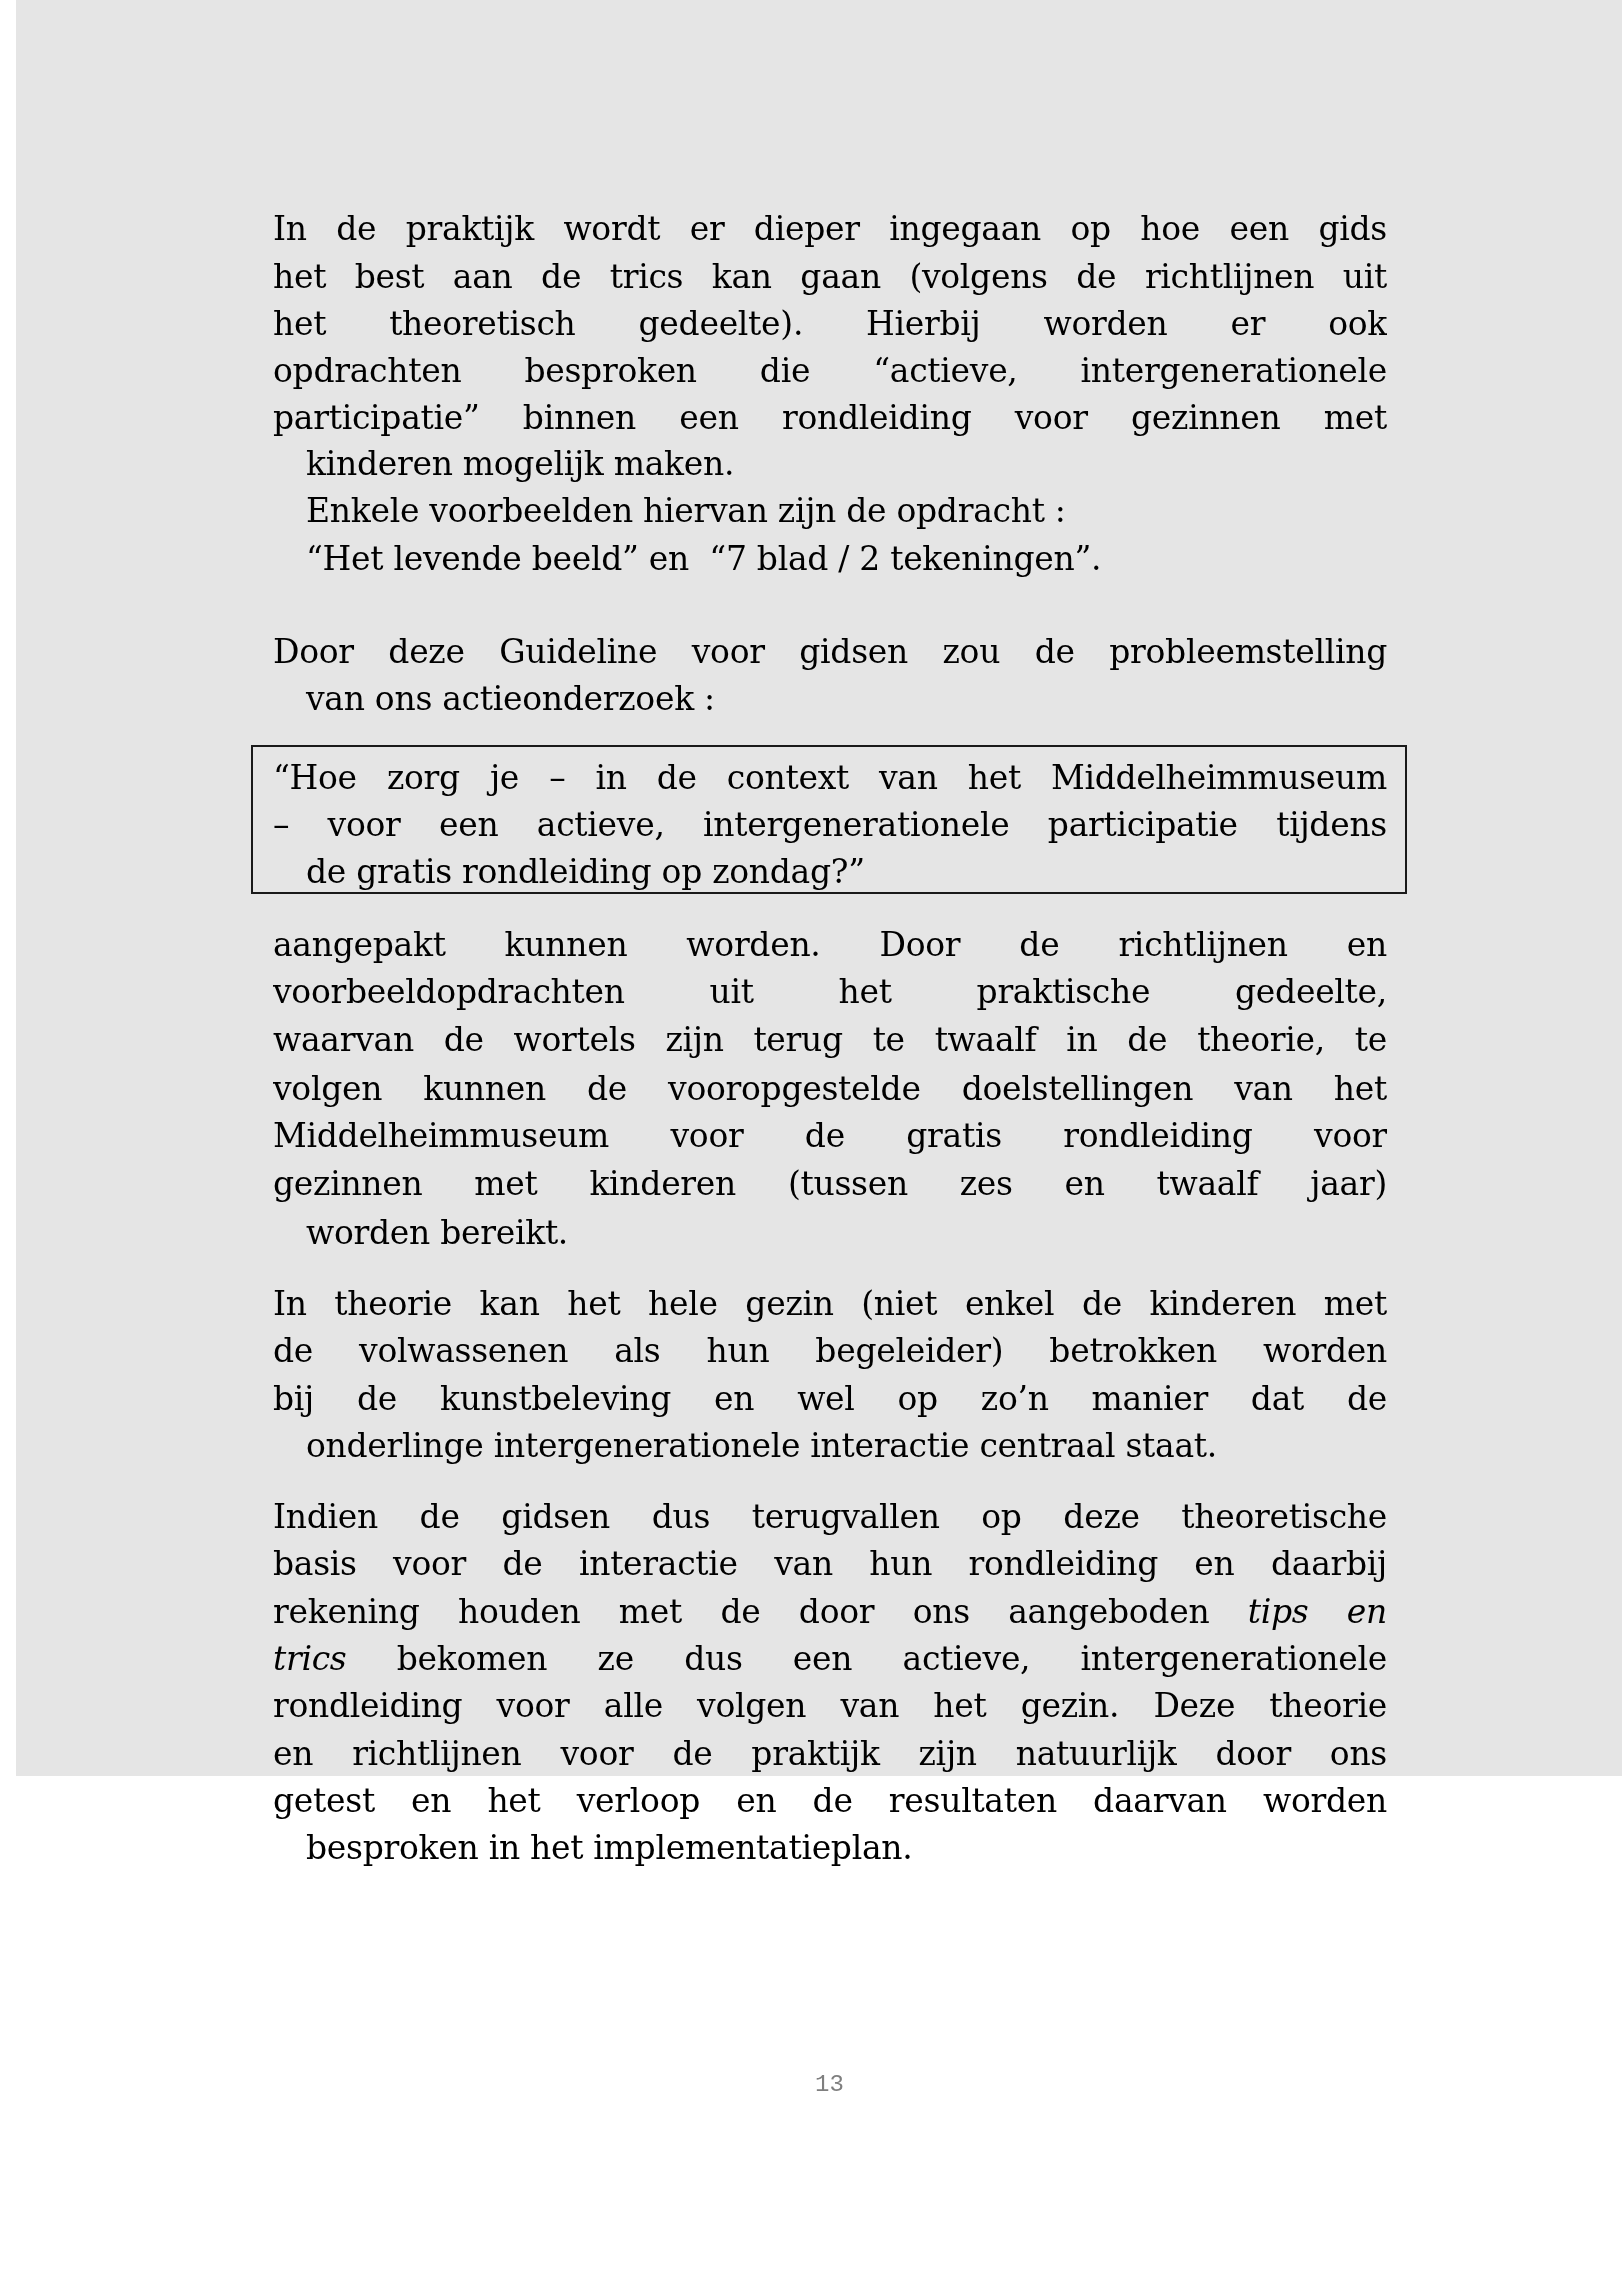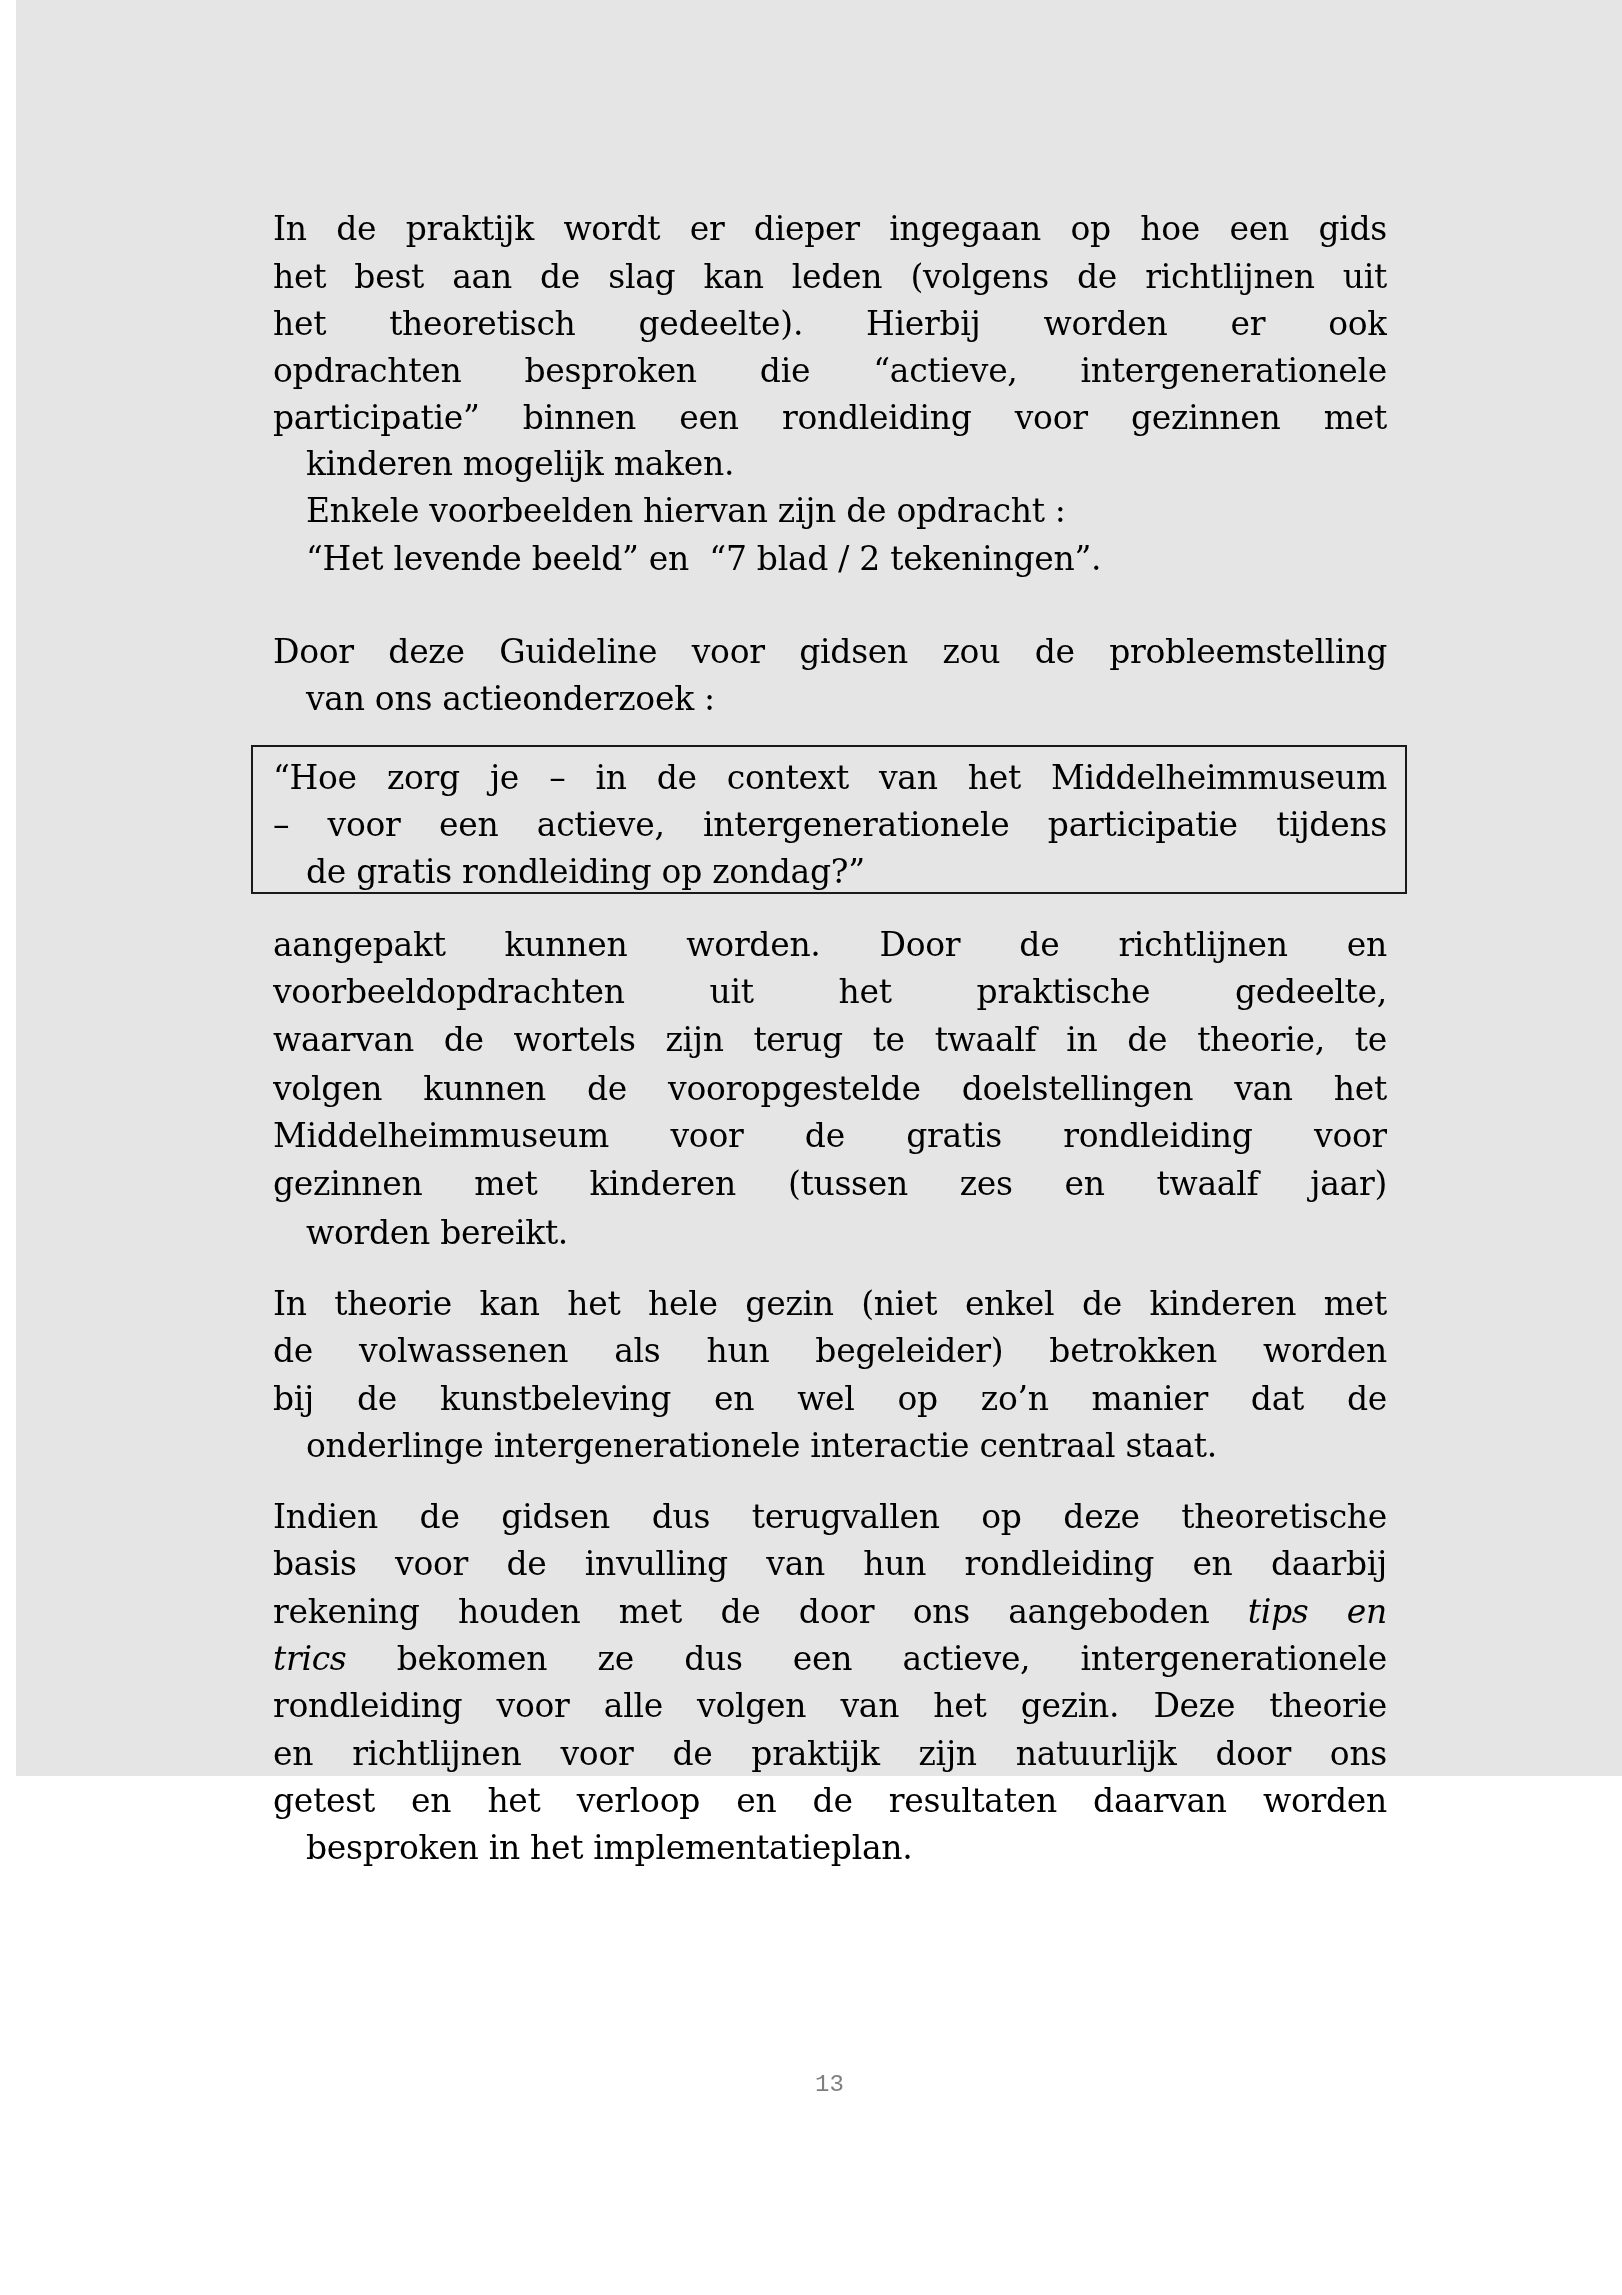--- a/index.html
+++ b/index.html
@@ -46,21 +46,21 @@
     color: #7f7f7f;
   }
 </style>
 </head>
 <body>
 
 <div class="page">
 
   <div>
     <div class="line j" style="top:205px">In de praktijk wordt er dieper ingegaan op hoe een gids</div>
-    <div class="line j" style="top:253px">het best aan de slag kan leden (volgens de richtlijnen uit</div>
+    <div class="line j" style="top:253px">het best aan de trics kan gaan (volgens de richtlijnen uit</div>
     <div class="line j" style="top:300px">het theoretisch gedeelte). Hierbij worden er ook</div>
     <div class="line j" style="top:347px">opdrachten besproken die “actieve, intergenerationele</div>
     <div class="line j" style="top:394px">participatie” binnen een rondleiding voor gezinnen met</div>
     <div class="line l" style="top:440px">kinderen mogelijk maken.</div>
     <div class="line l" style="top:487px">Enkele voorbeelden hiervan zijn de opdracht :</div>
     <div class="line l" style="top:535px; white-space:pre">“Het levende beeld” en  “7 blad / 2 tekeningen”.</div>
   </div>
 
   <div>
     <div class="line j" style="top:628px">Door deze Guideline voor gidsen zou de probleemstelling</div>
@@ -86,21 +86,21 @@
 
   <div>
     <div class="line j" style="top:1280px">In theorie kan het hele gezin (niet enkel de kinderen met</div>
     <div class="line j" style="top:1327px">de volwassenen als hun begeleider) betrokken worden</div>
     <div class="line j" style="top:1375px">bij de kunstbeleving en wel op zo’n manier dat de</div>
     <div class="line l" style="top:1422px">onderlinge intergenerationele interactie centraal staat.</div>
   </div>
 
   <div>
     <div class="line j" style="top:1493px">Indien de gidsen dus terugvallen op deze theoretische</div>
-    <div class="line j" style="top:1540px">basis voor de invulling van hun rondleiding en daarbij</div>
+    <div class="line j" style="top:1540px">basis voor de interactie van hun rondleiding en daarbij</div>
     <div class="line j" style="top:1588px">
       <span>rekening houden met de door ons aangeboden </span><span class="it">tips en</span>
     </div>
     <div class="line j" style="top:1635px">
       <span class="it">trics</span><span> bekomen ze dus een actieve, intergenerationele</span>
     </div>
     <div class="line j" style="top:1682px">rondleiding voor alle volgen van het gezin. Deze theorie</div>
     <div class="line j" style="top:1730px">en richtlijnen voor de praktijk zijn natuurlijk door ons</div>
     <div class="line j" style="top:1777px">getest en het verloop en de resultaten daarvan worden</div>
     <div class="line l" style="top:1824px">besproken in het implementatieplan.</div>

